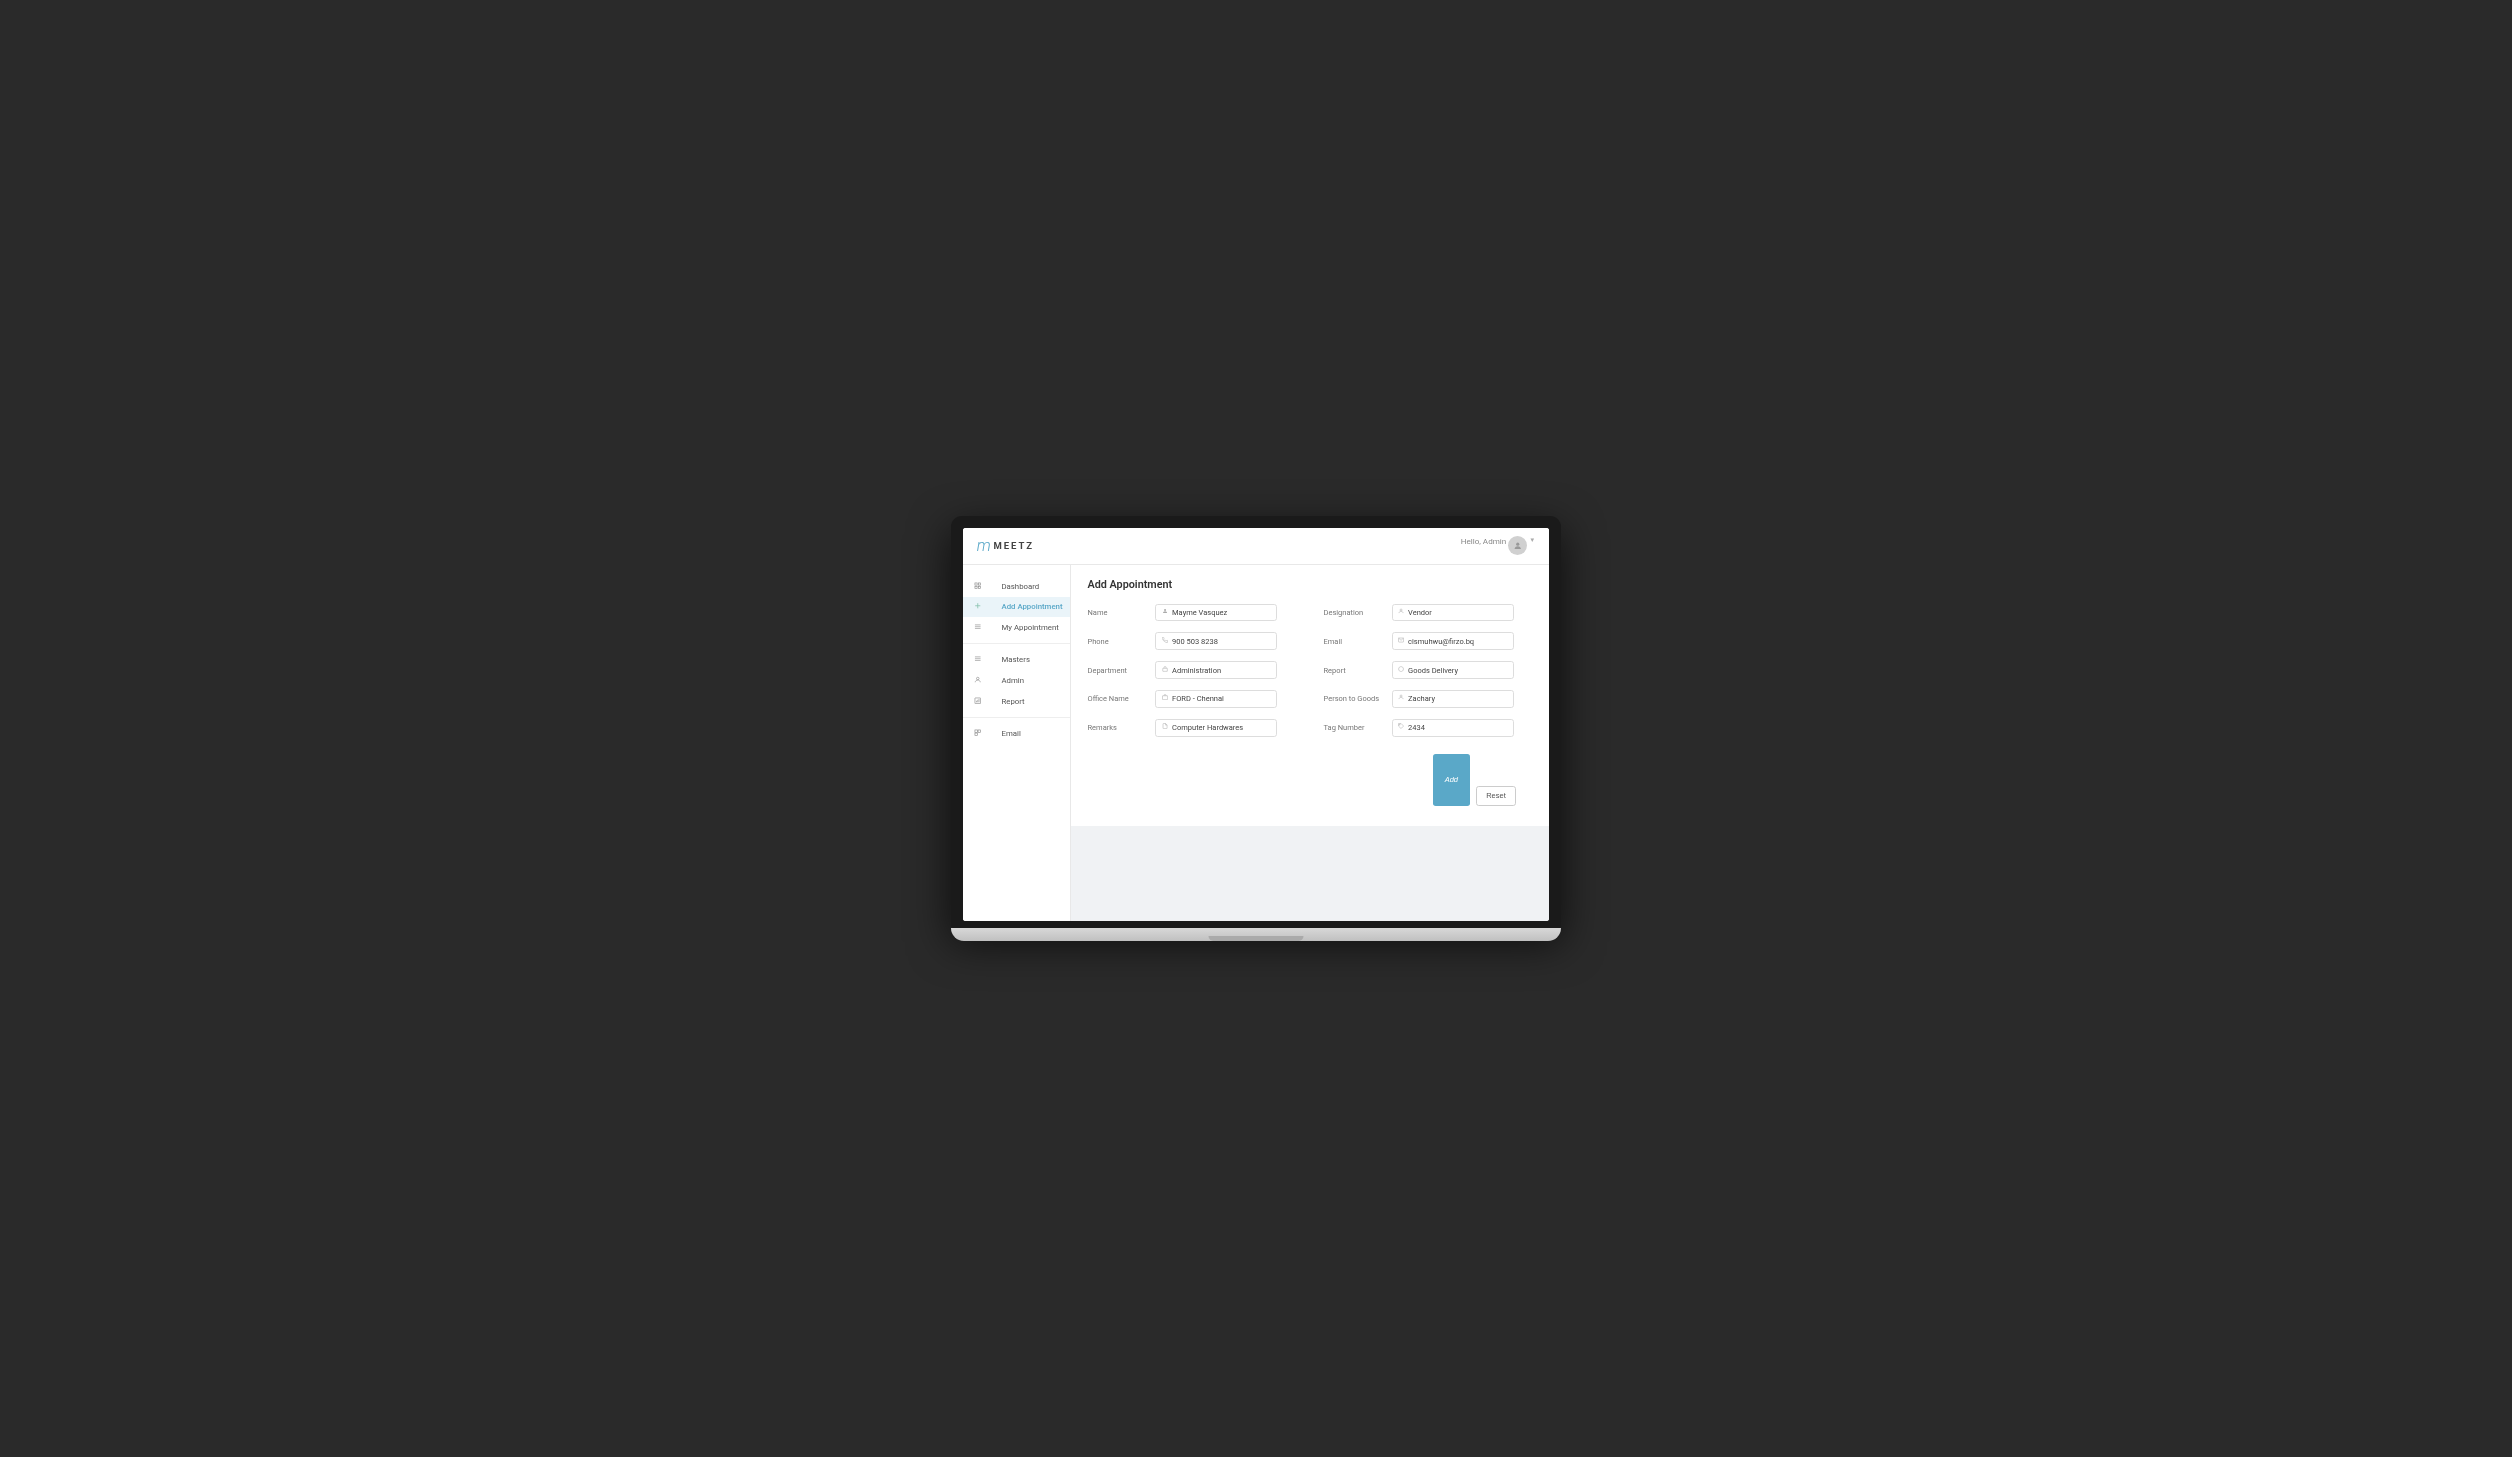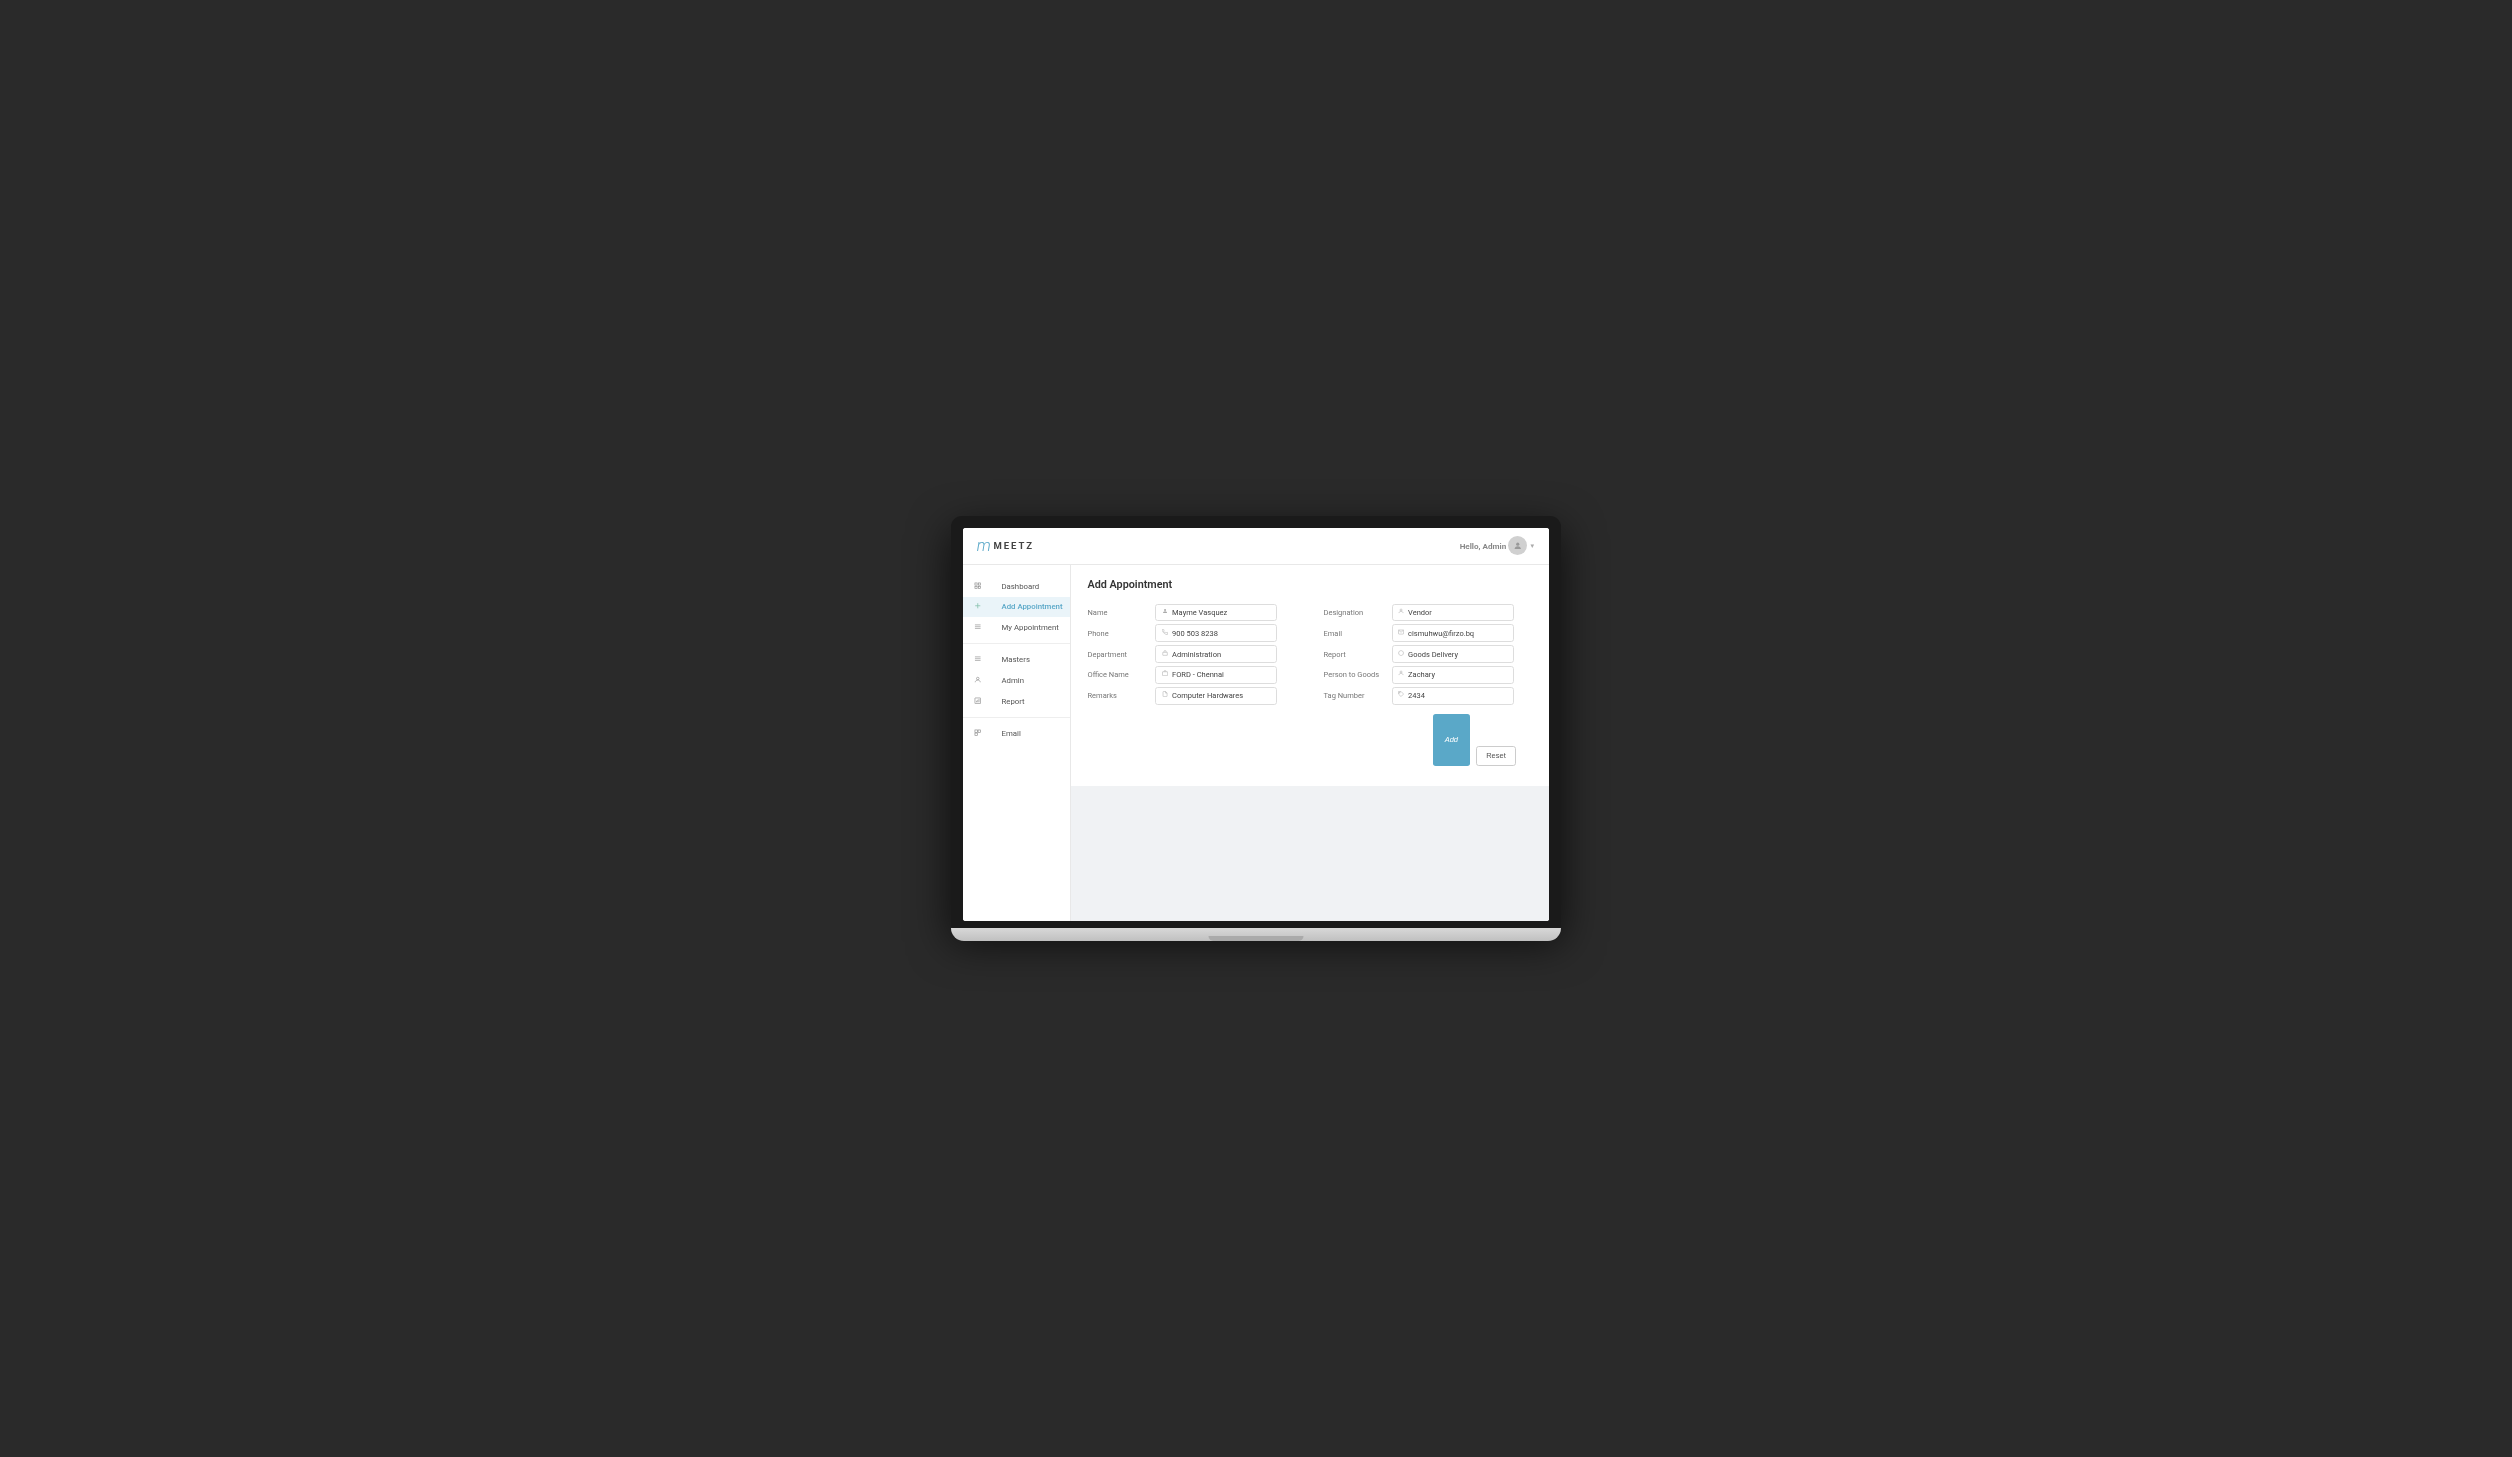--- a/index.html
+++ b/index.html
@@ -82,23 +82,22 @@
 
     .logo-text {
       font-size: 9.5px;
       font-weight: 700;
       letter-spacing: 2px;
       color: #444;
     }
 
     .header-right {
       display: flex;
-      align-items: center;
+      align-items: flex-start;
       gap: 2px;
-      font-weight: bold;
     }
 
     .hello-text {
       font-size: 8.1px;
       color: #888;
     }
 
     .avatar {
       width: 19px;
       height: 19px;
@@ -185,21 +184,21 @@
 
     .form-col {
       display: flex;
       flex-direction: column;
       gap: 0;
     }
 
     .form-row {
       display: flex;
       align-items: center;
-      margin-bottom: 3px;
+      margin-bottom: 11px;
     }
 
     .field-label {
       width: 68px;
       font-size: 7.5px;
       color: #777;
       flex-shrink: 0;
     }
 
     .field-input {

